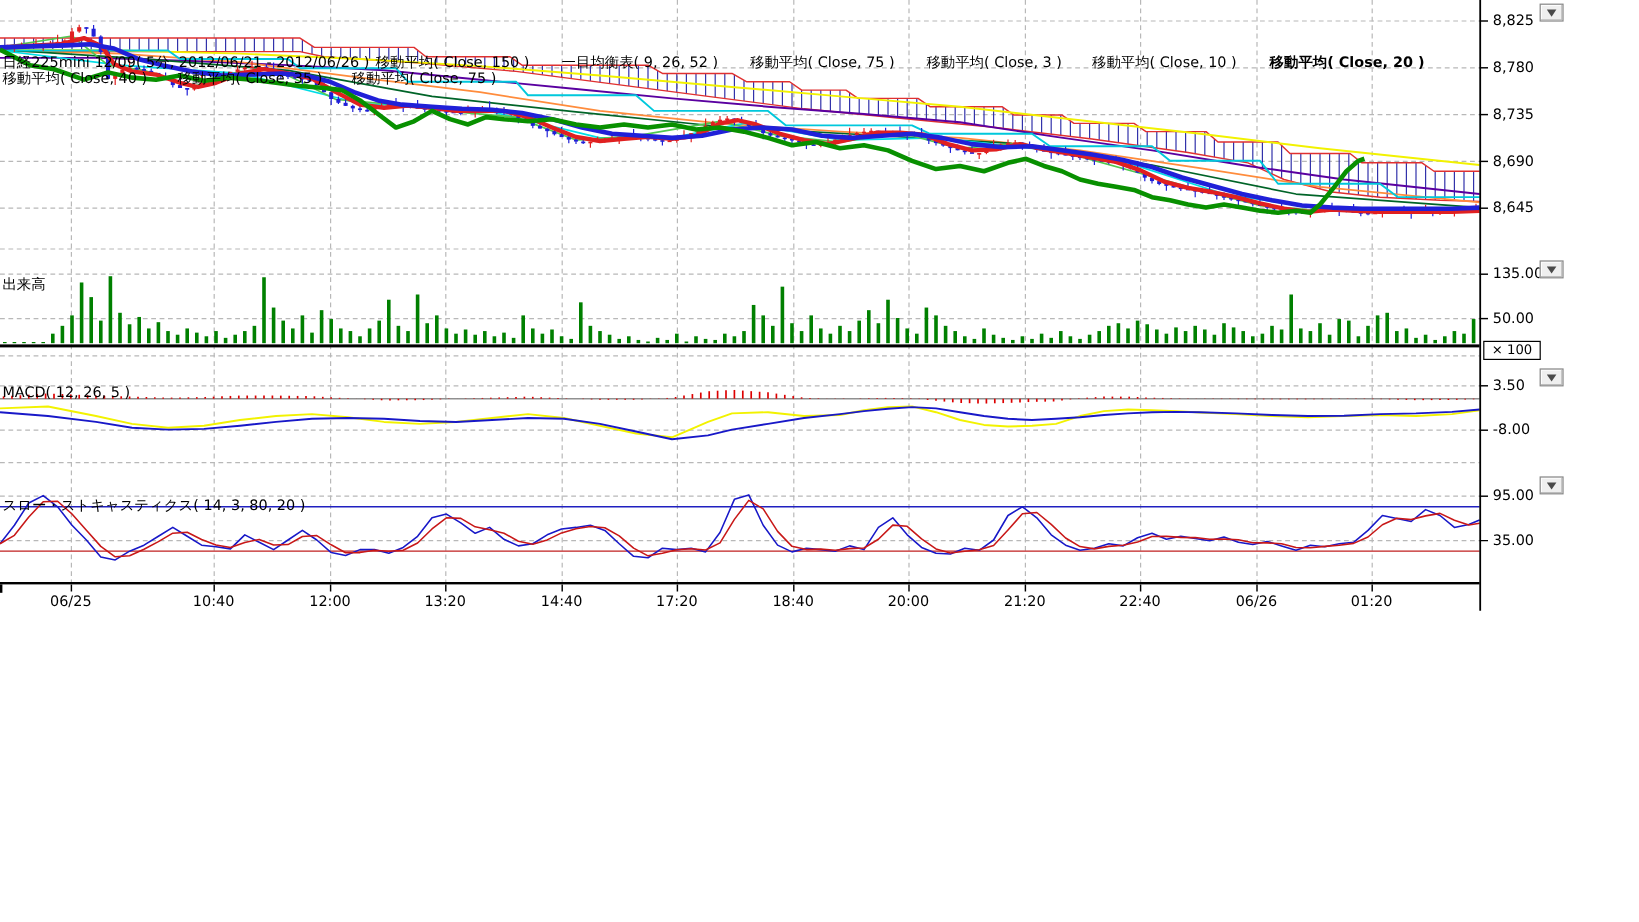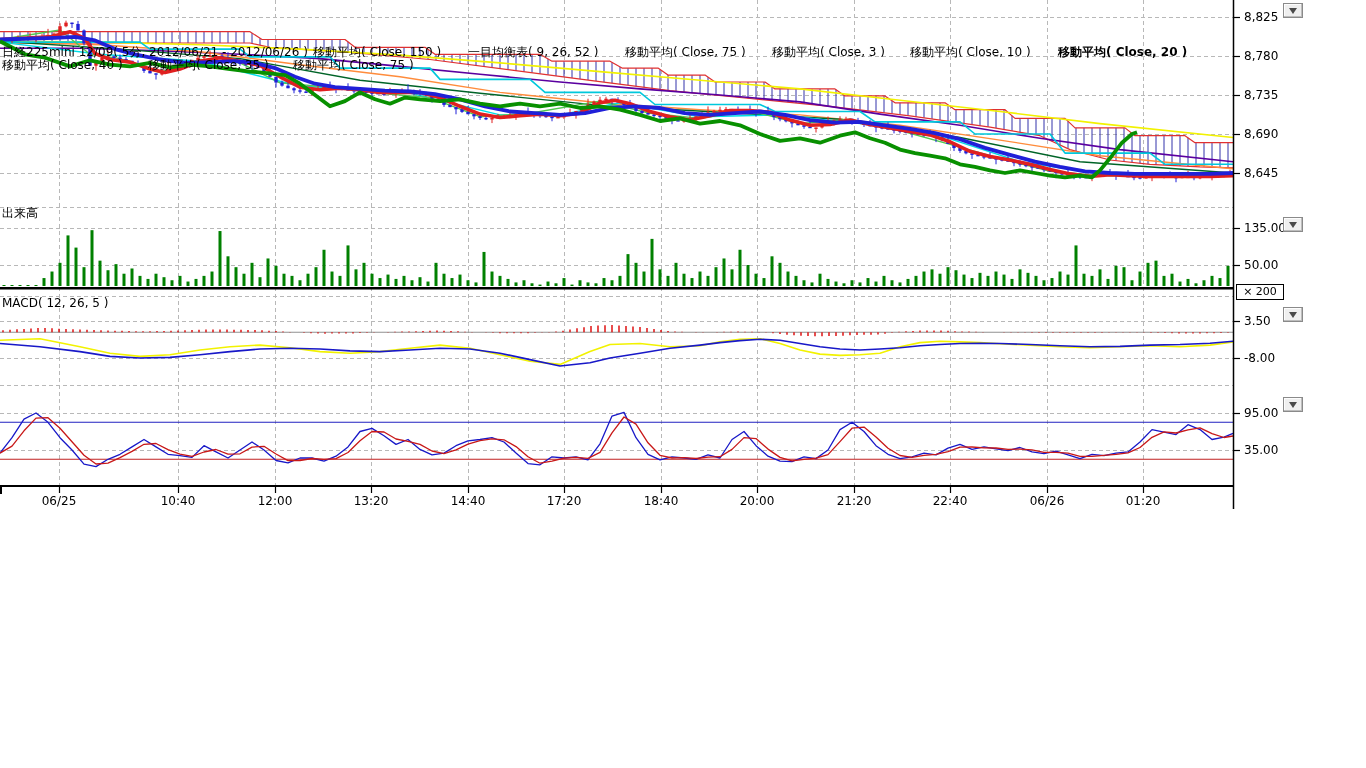--- a/index.html
+++ b/index.html
@@ -1,20 +1,20 @@
 <!DOCTYPE html>
 <html><head>
 <meta charset="utf-8">
 <style>
   html,body{margin:0;padding:0;background:#fff;}
   #win{position:relative;width:1366px;height:768px;background:#fff;overflow:hidden;
        font-family:"DejaVu Sans","Liberation Sans",sans-serif;font-size:12px;color:#000;}
   .legend-item{position:absolute;top:0;white-space:pre;margin-top:42px;}
   #chart-canvas{position:absolute;left:0;top:0;width:1366px;height:512px;}
-  .panel-label{position:absolute;white-space:pre;}
+  .panel-label{position:absolute;white-space:pre;margin-top:24px;}
   #mult-box{position:absolute;left:1236px;top:284px;width:46px;height:14px;border:1px solid #000;
             text-align:center;line-height:14px;font-size:11px;background:#fff;}
   .drop-btn{position:absolute;left:1283px;width:18px;height:13px;background:#efefef;
             border:1px solid #8a8a8a;box-shadow:inset -1px -1px 0 #bdbdbd,inset 1px 1px 0 #fdfdfd;
             display:flex;align-items:center;justify-content:center;cursor:pointer;}
   .tri{width:0;height:0;border-left:4px solid transparent;border-right:4px solid transparent;
        border-top:6px solid #4a4a4a;}
 </style>
 </head>
 <body>
@@ -1040,22 +1040,23 @@
       <span class="legend-item" style="left: 1058px; top: 2px; font-weight: bold;">移動平均( Close, 20 )</span>
     </div>
   <div id="legend-row2">
       <span class="legend-item" style="left: 2px; top: 15px; text-align: center;">移動平均( Close, 40 )</span>
       <span class="legend-item" style="left: 148px; top: 15px;">移動平均( Close, 35 )</span>
       <span class="legend-item" style="left: 293px; top: 15px;">移動平均( Close, 75 )</span>
     </div>
 
   <div class="panel-label" style="left:2px;top:205px;">出来高</div>
   <div class="panel-label" style="left:2px;top:296px;">MACD( 12, 26, 5 )</div>
+  <div class="panel-label" style="left:2px;top:389px;">スロー・ストキャスティクス( 14, 3, 80, 20 )</div>
 
-  <div id="mult-box">× 200</div>
+  <div id="mult-box">× 100</div>
 
   <div class="drop-btn" style="top:3px;">
       <span class="tri"></span>
     </div>
   <div class="drop-btn" style="top:217px;">
       <span class="tri"></span>
     </div>
   <div class="drop-btn" style="top:307px;">
       <span class="tri"></span>
     </div>

